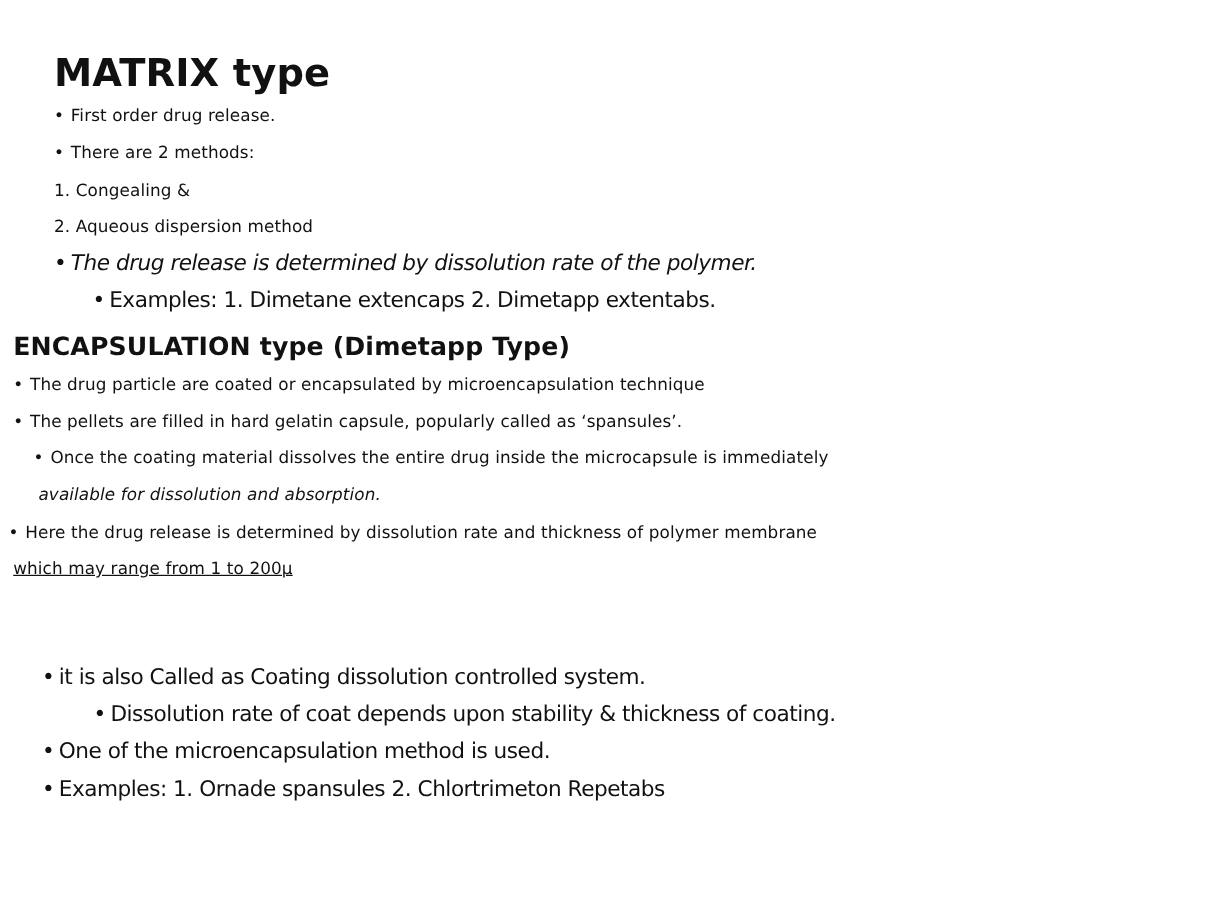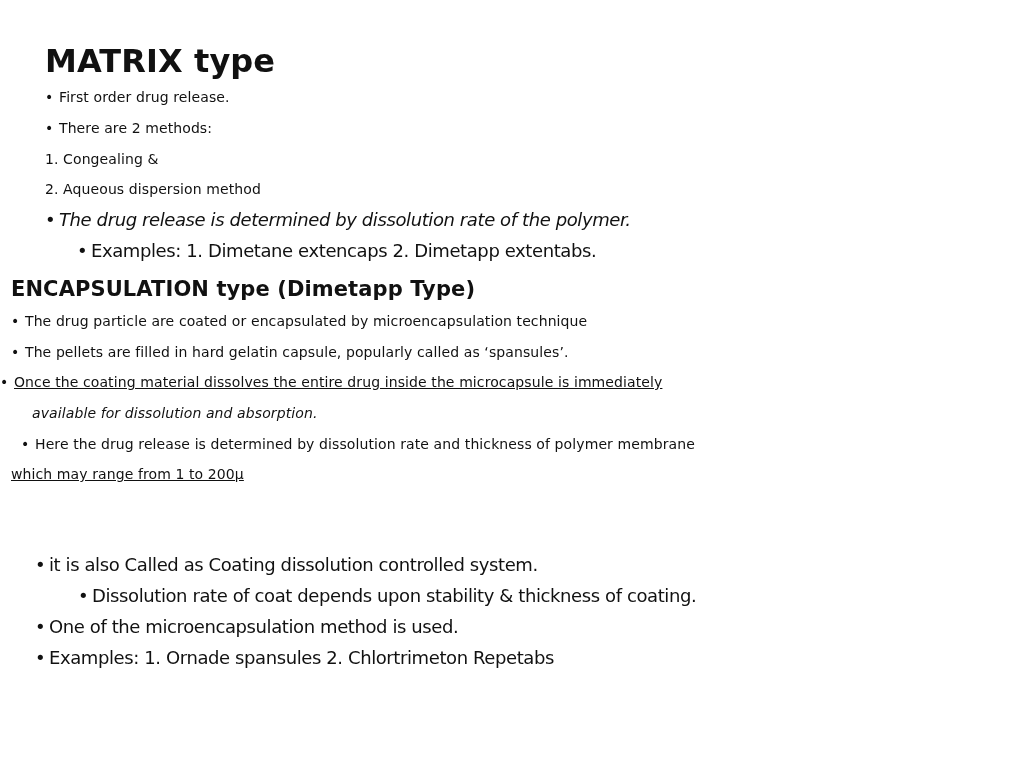--- a/index.html
+++ b/index.html
@@ -65,25 +65,25 @@
 
 <div>
   <div class="line heading" style="left:11px; top:275px;">ENCAPSULATION type (Dimetapp Type)</div>
 
   <div class="line" style="left:11px; top:309px;">
     <span class="bullet">•</span><span>The drug particle are coated or encapsulated by microencapsulation technique</span>
   </div>
   <div class="line" style="left:11px; top:340px;">
     <span class="bullet">•</span><span>The pellets are filled in hard gelatin capsule, popularly called as ‘spansules’.</span>
   </div>
-  <div class="line" style="left:0; top:370px;text-decoration:underline;">
+  <div class="line" style="left:28px; top:370px;">
     <span class="bullet">•</span><span>Once the coating material dissolves the entire drug inside the microcapsule is immediately</span>
   </div>
   <div class="line" style="left:32px; top:401px;font-style:italic;">available for dissolution and absorption.</div>
-  <div class="line" style="left:21px; top:432px;">
+  <div class="line" style="left:7px; top:432px;">
     <span class="bullet">•</span><span>Here the drug release is determined by dissolution rate and thickness of polymer membrane</span>
   </div>
   <div class="line" style="left:11px; top:462px;text-decoration:underline;">which may range from 1 to 200µ</div>
 </div>
 
 <div>
   <div class="line condensed" style="left:35px; top:553px;">
     <span class="bullet">•</span><span>it is also Called as Coating dissolution controlled system.</span>
   </div>
   <div class="line condensed" style="left:35px; top:584px;margin-left:43px;">

